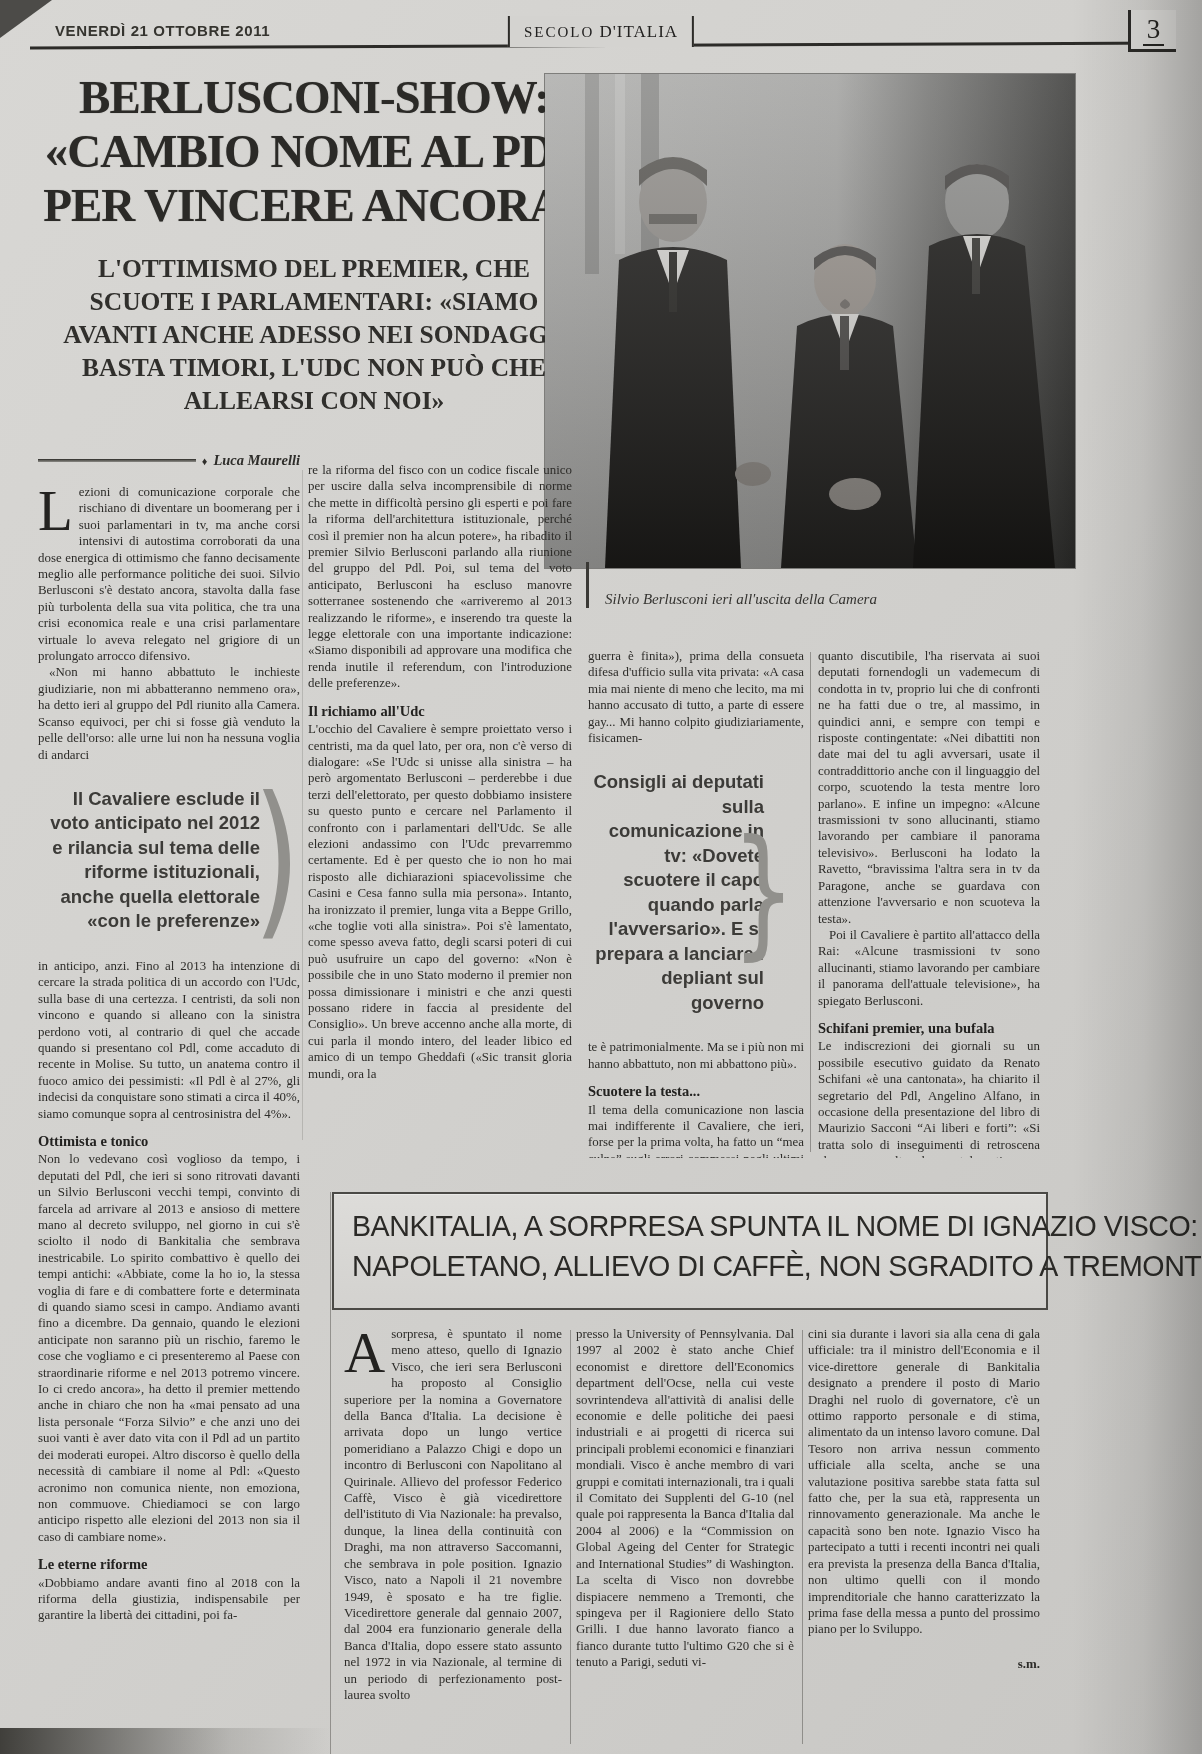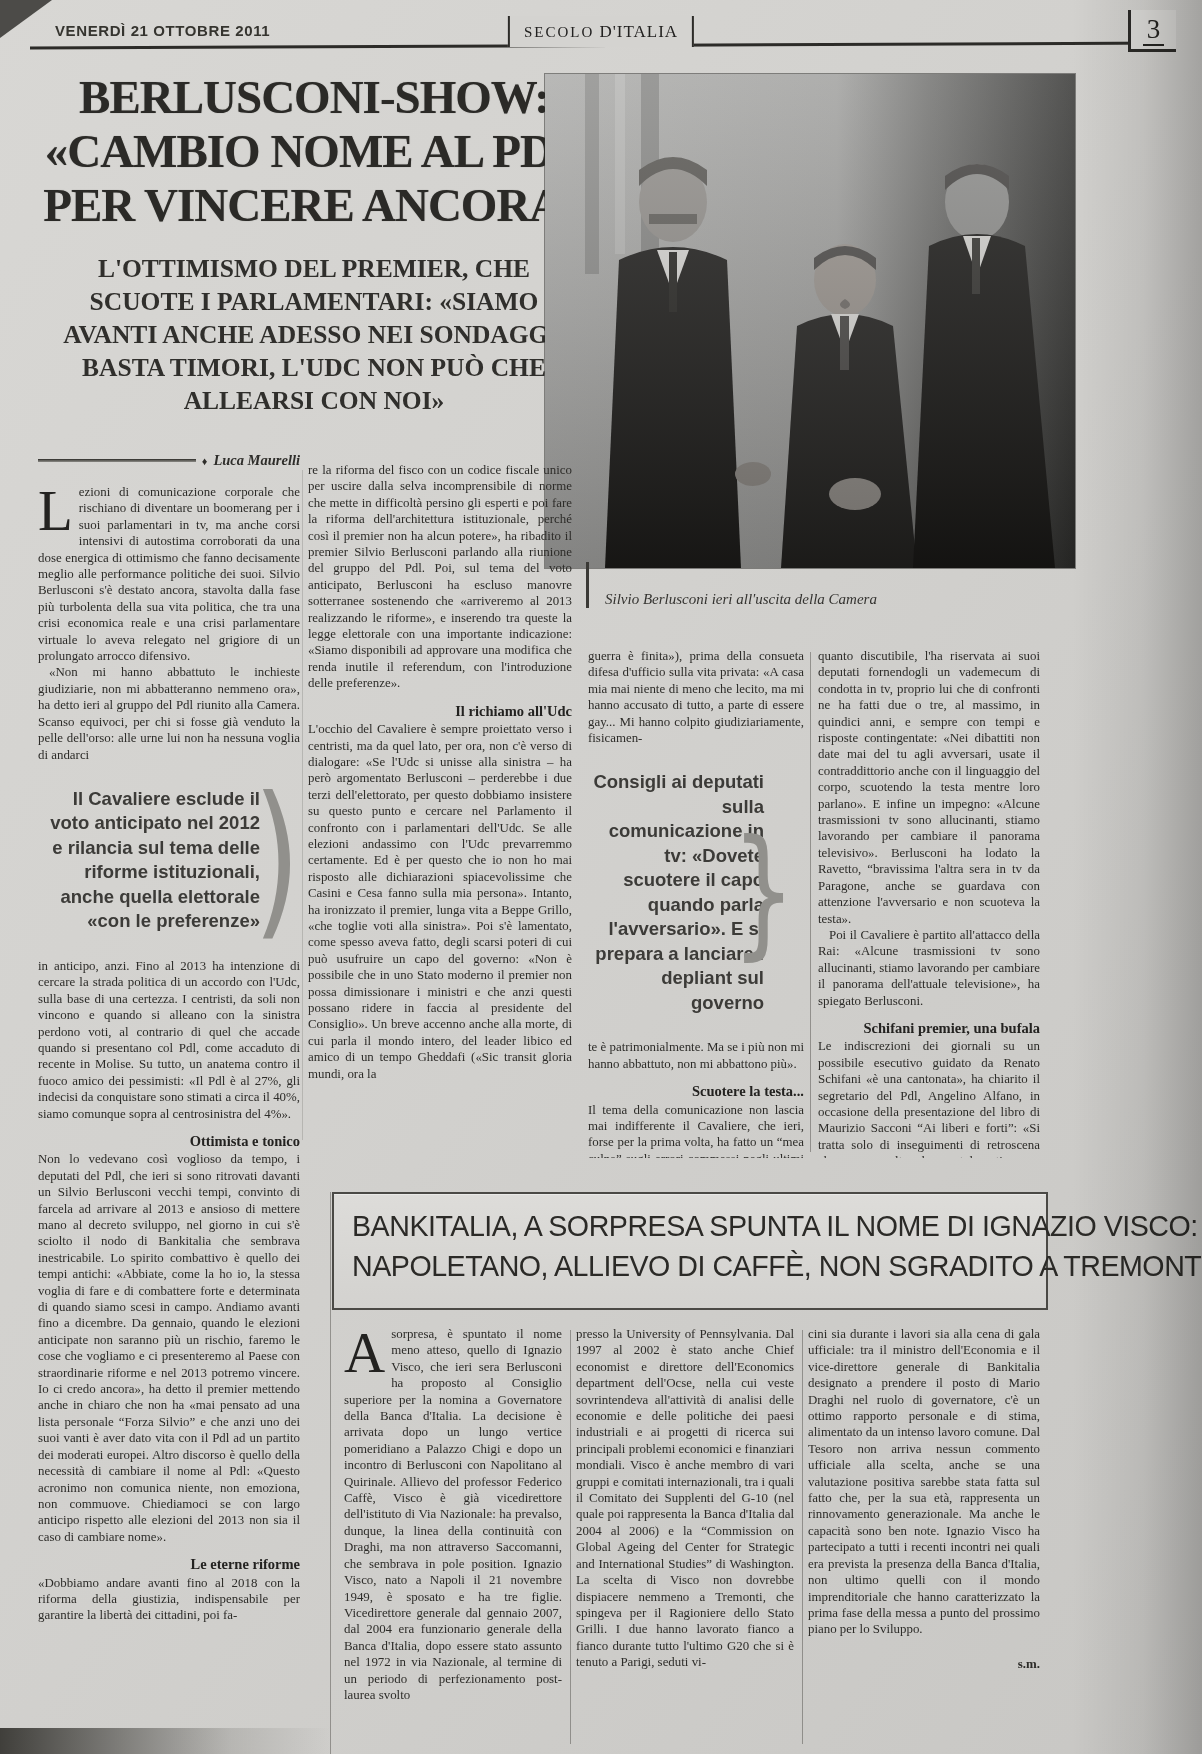--- a/index.html
+++ b/index.html
@@ -31,21 +31,21 @@
   .photo{position:absolute;left:545px;top:74px;width:530px;height:494px;background:#8e8e8c;box-shadow:0 0 0 1px rgba(40,40,38,.5)}
   .photo svg{display:block;width:100%;height:100%}
   .caption{position:absolute;left:586px;top:576px;display:flex;align-items:flex-end;gap:16px}
   .caption .bar{width:3px;height:46px;background:#3a3935;margin-top:-14px}
   .caption .text{font-style:italic;font-size:15px;color:#343330;padding-top:10px}
   
   .col{position:absolute;text-align:justify;font-size:12.9px;line-height:16.4px;color:#2d2c29;overflow:hidden}
   .col p.para{text-indent:11px}
   .col p.noindent{text-indent:0}
   .dropcap{float:left;font-size:57px;line-height:47px;padding:3px 6px 0 0;color:#232220}
-  .subhead{font-size:14.5px;font-weight:700;margin:11px 0 2px;color:#232220;text-align:right}
+  .subhead{font-size:14.5px;font-weight:700;margin:11px 0 2px;color:#232220;text-align:left}
   .pullquote{position:relative;margin:24px 4px 24px 0;padding-right:36px;text-align:right;font-family:"Liberation Sans",sans-serif;font-weight:700;font-size:18.5px;line-height:24.5px;color:#3c3b38;text-indent:0!important}
   .pq-glyph{position:absolute;right:-14px;top:50%;transform:translateY(-52%) scaleX(.72);font-size:168px;font-weight:400;color:#91908c;font-family:"DejaVu Sans",sans-serif}
   .pq-glyph.brace{font-size:140px;right:-8px}
   .signature{text-align:right;font-weight:700;margin-top:18px;text-indent:0!important}
   .vrule{position:absolute;width:1px;background:rgba(70,69,64,.45)}
   .vrule.faint{background:rgba(70,69,64,.2)}
   
   .bank-box{position:absolute;left:332px;top:1192px;width:716px;height:118px;border:2px solid #4a4945;background:linear-gradient(to bottom,#dddcd9,#d3d2cf);padding:12px 18px;box-shadow:inset 0 1px 0 rgba(255,255,255,.4)}
   .bank-headline{font-family:"Liberation Sans",sans-serif;font-size:29.5px;line-height:40px;letter-spacing:-.5px;color:#2b2a27;transform:scaleX(.97);transform-origin:left center;white-space:nowrap}
   .bank-headline span{display:block}

